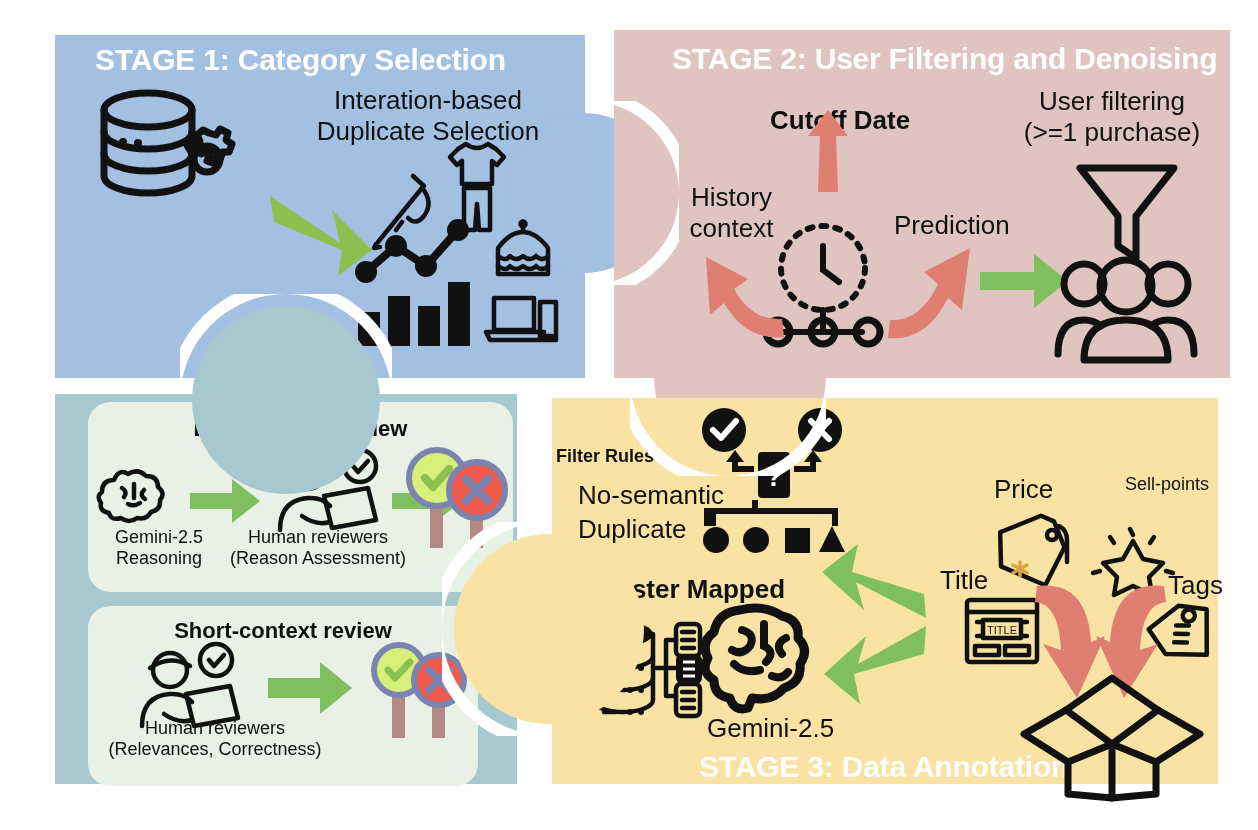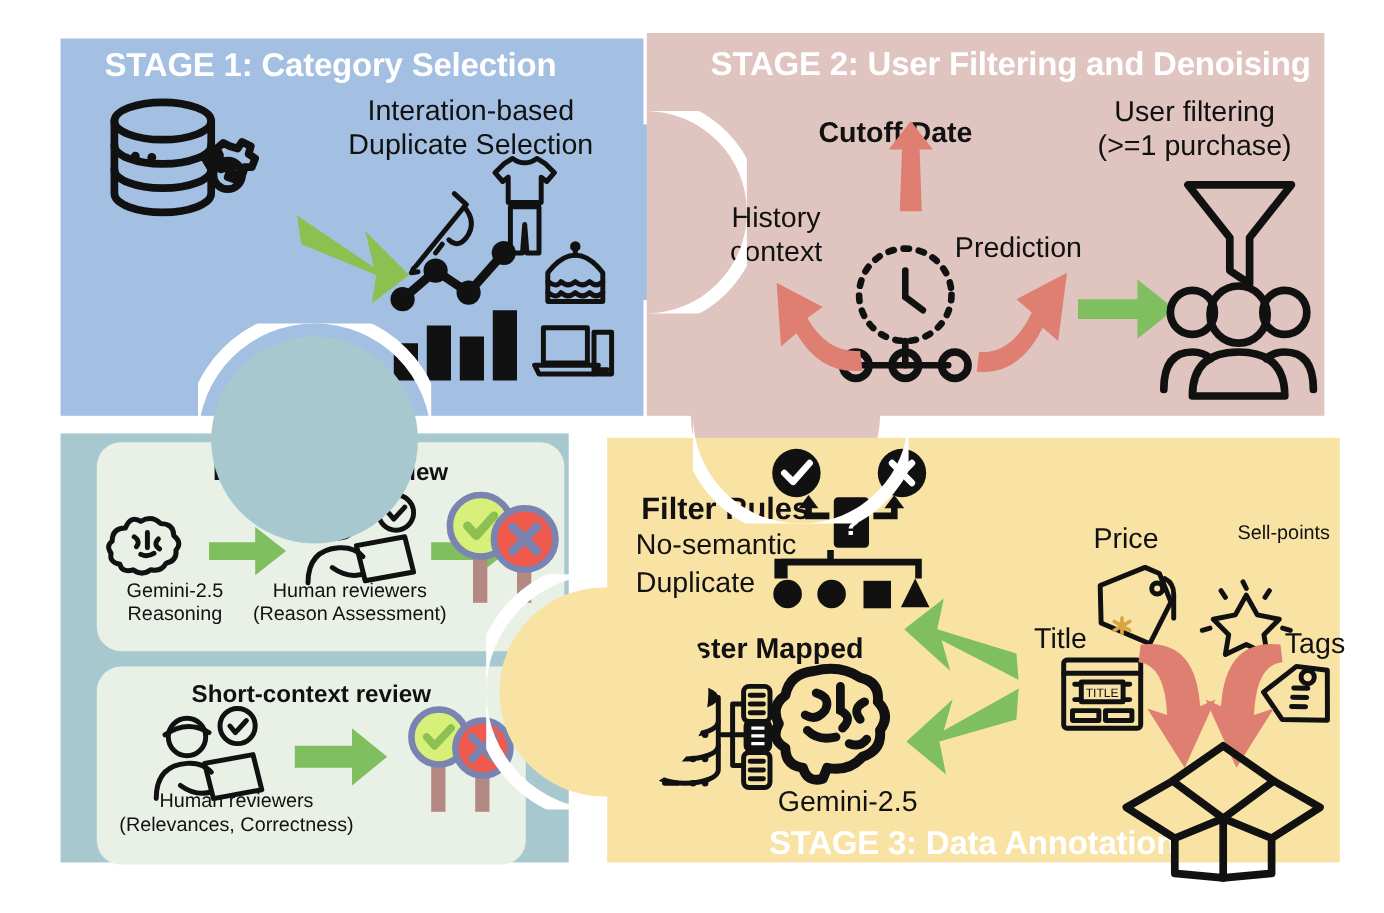--- a/index.html
+++ b/index.html
@@ -108,21 +108,21 @@
     <svg width="120" height="128" viewBox="0 0 120 128">
       <path class="fillk" d="M6 92 h22 v34 H6z M36 76 h22 v50 H36z M66 86 h22 v40 H66z M96 62 h22 v64 H96z"></path>
       <path fill="none" stroke="#111" stroke-width="8" d="M14 52 L44 26 L74 46 L106 10"></path>
       <circle class="fillk" cx="14" cy="52" r="11"></circle>
       <circle class="fillk" cx="44" cy="26" r="11"></circle>
       <circle class="fillk" cx="74" cy="46" r="11"></circle>
       <circle class="fillk" cx="106" cy="10" r="11"></circle>
     </svg>
   </div>
 
-  <div class="panel" style="left:588px;top:30px;width:616px;height:348px;">
+  <div class="panel" style="left:614px;top:30px;width:616px;height:348px;">
     <div class="panel-body" style="background:#e0c4c0;"></div>
 
     <div class="bump" style="left:40px;top:262px;width:172px;height:172px;background:#e0c4c0;"></div>
     <div class="stage-title" style="left:58px;top:12px;font-size:30px;">STAGE 2: User Filtering and Denoising</div>
     <div class="lbl bold" style="left:156px;top:75px;font-size:26px;">Cutoff Date</div>
     <div class="lbl ctr" style="left:50px;top:152px;width:135px;font-size:26px;">History
 context</div>
     <div class="lbl" style="left:280px;top:180px;font-size:26px;">Prediction</div>
     <div class="lbl ctr" style="left:383px;top:56px;width:230px;font-size:26px;">User filtering
 (&gt;=1 purchase)</div>
@@ -270,21 +270,21 @@
       <circle cx="37" cy="30" r="25" fill="#d6f07a" stroke="#7b84b0" stroke-width="6"></circle>
       <path fill="none" stroke="#8cc152" stroke-width="7" stroke-linecap="round" stroke-linejoin="round" d="M26 30 l7 8 15 -16"></path>
       <circle cx="77" cy="40" r="25" fill="#ef5a4c" stroke="#7b84b0" stroke-width="6"></circle>
       <path fill="none" stroke="#7b84b0" stroke-width="7" stroke-linecap="round" d="M67 30 l20 20 M87 30 l-20 20"></path>
     </svg>
   </div>
 
   <div class="panel" style="left:552px;top:398px;width:666px;height:386px;">
     <div class="panel-body" style="background:#f8e3a4;"></div>
     <div class="stage-title" style="left:115px;top:352px;font-size:30px;margin-left:32px;">STAGE 3: Data Annotation</div>
-    <div class="lbl bold" style="left:31px;top:48px;font-size:28px;text-align:right;">Filter Rules</div>
+    <div class="lbl bold" style="left:4px;top:48px;font-size:18px;text-align:right;">Filter Rules</div>
     <div class="lbl" style="left:26px;top:82px;font-size:26px;">No-semantic</div>
     <div class="lbl" style="left:26px;top:116px;font-size:26px;">Duplicate</div>
     <div class="lbl bold" style="left:38px;top:176px;font-size:26px;">Cluster Mapped</div>
     <div class="lbl" style="left:155px;top:315px;font-size:26px;">Gemini-2.5</div>
     <div class="lbl" style="left:442px;top:76px;font-size:26px;">Price</div>
     <div class="lbl" style="left:573px;top:76px;font-size:18px;">Sell-points</div>
     <div class="lbl" style="left:388px;top:167px;font-size:26px;">Title</div>
     <div class="lbl" style="left:616px;top:172px;font-size:26px;">Tags</div>
   </div>
 

